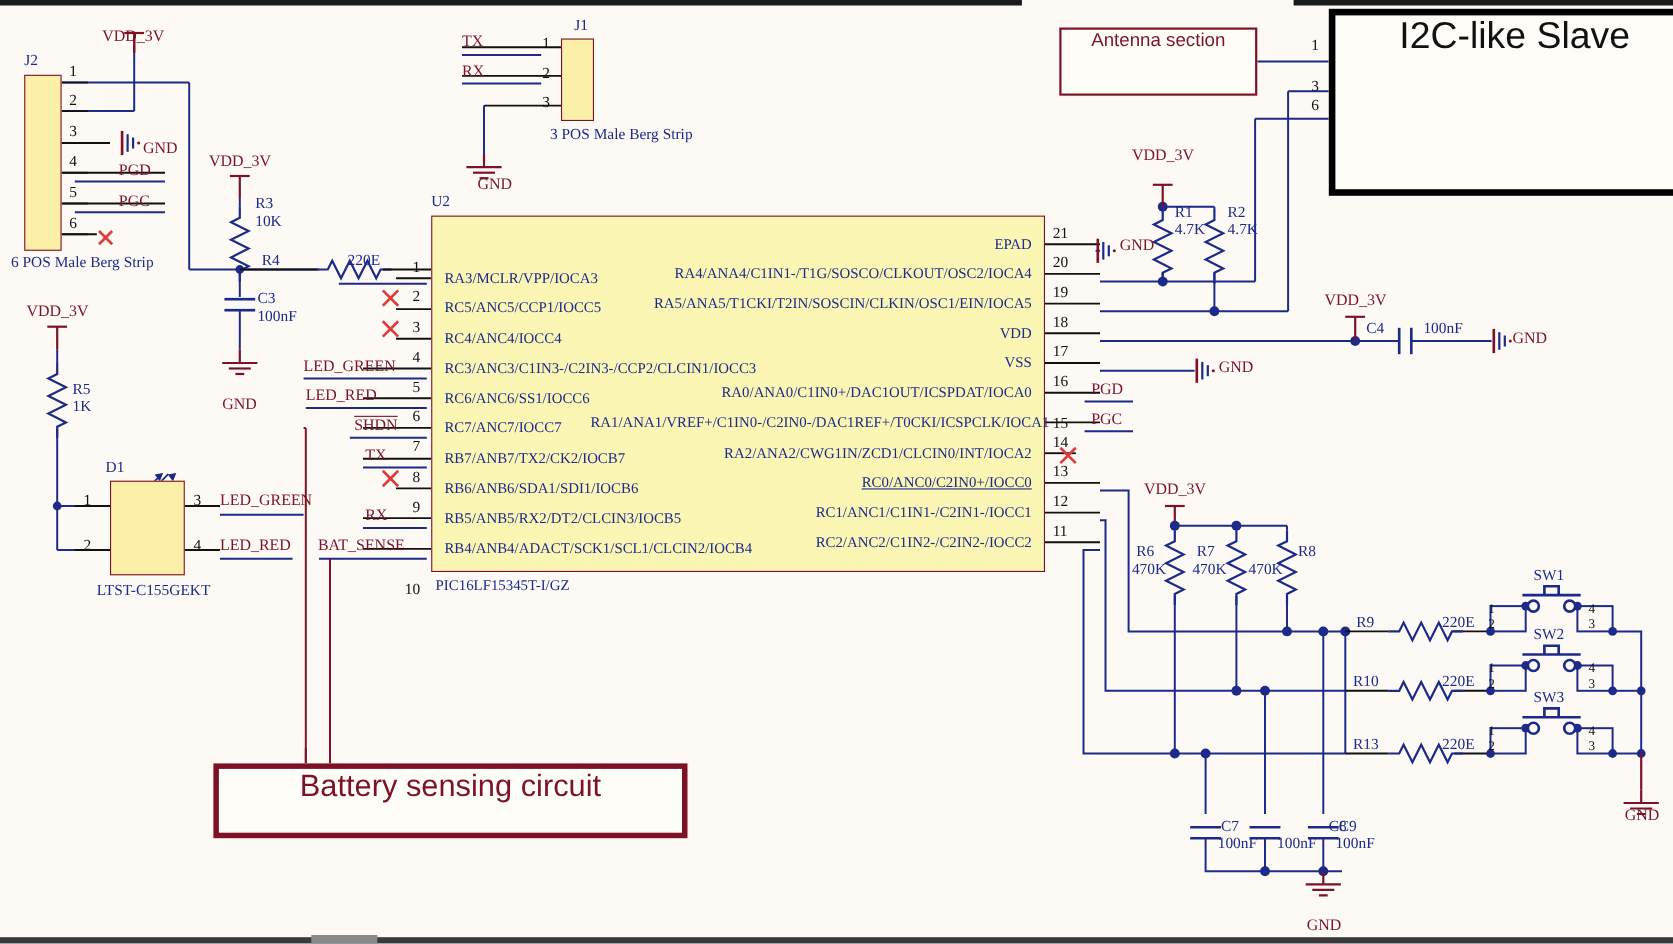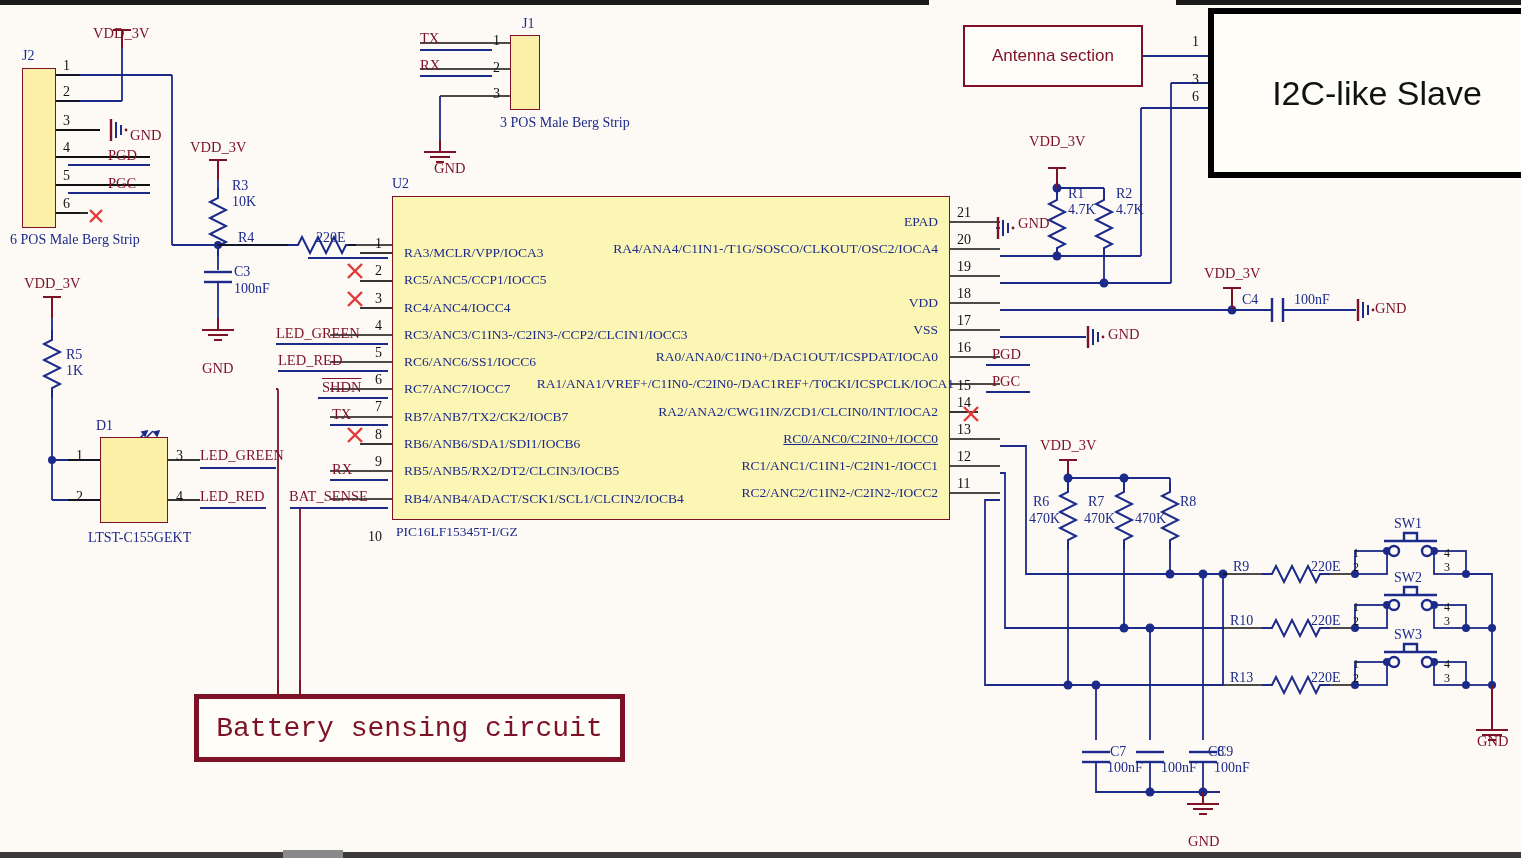--- a/index.html
+++ b/index.html
@@ -14,26 +14,26 @@
   .pin{position:absolute;white-space:nowrap;color:#111;font-size:14px;font-family:"Liberation Serif", serif;}
   .pinname{position:absolute;white-space:nowrap;color:#1c2a8a;font-size:13.5px;font-family:"Liberation Serif", serif;}
   .netname{position:absolute;white-space:nowrap;color:#7d1226;font-size:14.5px;font-family:"Liberation Serif", serif;}
   .refdes{position:absolute;white-space:nowrap;color:#1c2a8a;font-size:14px;font-family:"Liberation Serif", serif;}
   .overline{text-decoration:overline;}
 
   .chipbox{position:absolute;left:392px;top:196px;width:558px;height:324px;
            background:#fcf6b5;border:1.6px solid #7d1226;box-sizing:border-box;}
   .connbox{position:absolute;background:#fcf0a8;border:1.6px solid #7d1226;box-sizing:border-box;}
 
-  .callout{position:absolute;box-sizing:border-box;display:flex;align-items:center;
+  .callout{position:absolute;box-sizing:border-box;display:flex;
            justify-content:center;background:#fffdf7;}
   .callout-antenna{left:963px;top:25px;width:180px;height:62px;border:2px solid #7d1226;}
   .callout-antenna span{color:#7d1226;font-size:17px;font-family:"Liberation Sans", sans-serif;}
   .callout-battery{left:194px;top:694px;width:431px;height:68px;border:5px solid #7d1226;}
-  .callout-battery span{color:#7d1226;font-size:28px;font-family:Liberation Mono, monospace;}
+  .callout-battery span{color:#7d1226;font-size:28px;font-family:Liberation Sans, sans-serif;}
   .callout-i2c{left:1208px;top:8px;width:338px;height:170px;border:6px solid #000;background:#fffdf7;}
   .callout-i2c span{color:#111;font-size:34px;font-family:"Liberation Sans", sans-serif;}
 </style>
 </head>
 <body>
 
 <div id="root">
 
   <div class="topbar-left"></div>
   <div class="topbar-right"></div>
@@ -551,20 +551,21 @@
 
   <div class="netname" style="left:276px;top:325px;">LED_GREEN</div>
   <div class="netname" style="left:278px;top:352px;">LED_RED</div>
   <div class="netname overline" style="left:322px;top:379px;">SHDN</div>
   <div class="netname" style="left:332px;top:406px;">TX</div>
   <div class="netname" style="left:332px;top:461px;">RX</div>
   <div class="netname" style="left:289px;top:488px;">BAT_SENSE</div>
 
   <div class="pinname" style="left:938px;top:214px;transform:translateX(-100%);text-align:center;">EPAD</div>
   <div class="pinname" style="left:938px;top:241px;transform:translateX(-100%);">RA4/ANA4/C1IN1-/T1G/SOSCO/CLKOUT/OSC2/IOCA4</div>
+  <div class="pinname" style="left:938px;top:268px;transform:translateX(-100%);">RA5/ANA5/T1CKI/T2IN/SOSCIN/CLKIN/OSC1/EIN/IOCA5</div>
   <div class="pinname" style="left:938px;top:295px;transform:translateX(-100%);">VDD</div>
   <div class="pinname" style="left:938px;top:322px;transform:translateX(-100%);">VSS</div>
   <div class="pinname" style="left:938px;top:349px;transform:translateX(-100%);">RA0/ANA0/C1IN0+/DAC1OUT/ICSPDAT/IOCA0</div>
   <div class="pinname" style="left:938px;top:376px;transform:translateX(-100%);margin-left:16px;">RA1/ANA1/VREF+/C1IN0-/C2IN0-/DAC1REF+/T0CKI/ICSPCLK/IOCA1</div>
   <div class="pinname" style="left:938px;top:404px;transform:translateX(-100%);">RA2/ANA2/CWG1IN/ZCD1/CLCIN0/INT/IOCA2</div>
   <div class="pinname" style="left:938px;top:431px;transform:translateX(-100%);text-decoration:underline;">RC0/ANC0/C2IN0+/IOCC0</div>
   <div class="pinname" style="left:938px;top:458px;transform:translateX(-100%);">RC1/ANC1/C1IN1-/C2IN1-/IOCC1</div>
   <div class="pinname" style="left:938px;top:485px;transform:translateX(-100%);">RC2/ANC2/C1IN2-/C2IN2-/IOCC2</div>
 
   <div class="pin" style="left:957px;top:205px;">21</div>

